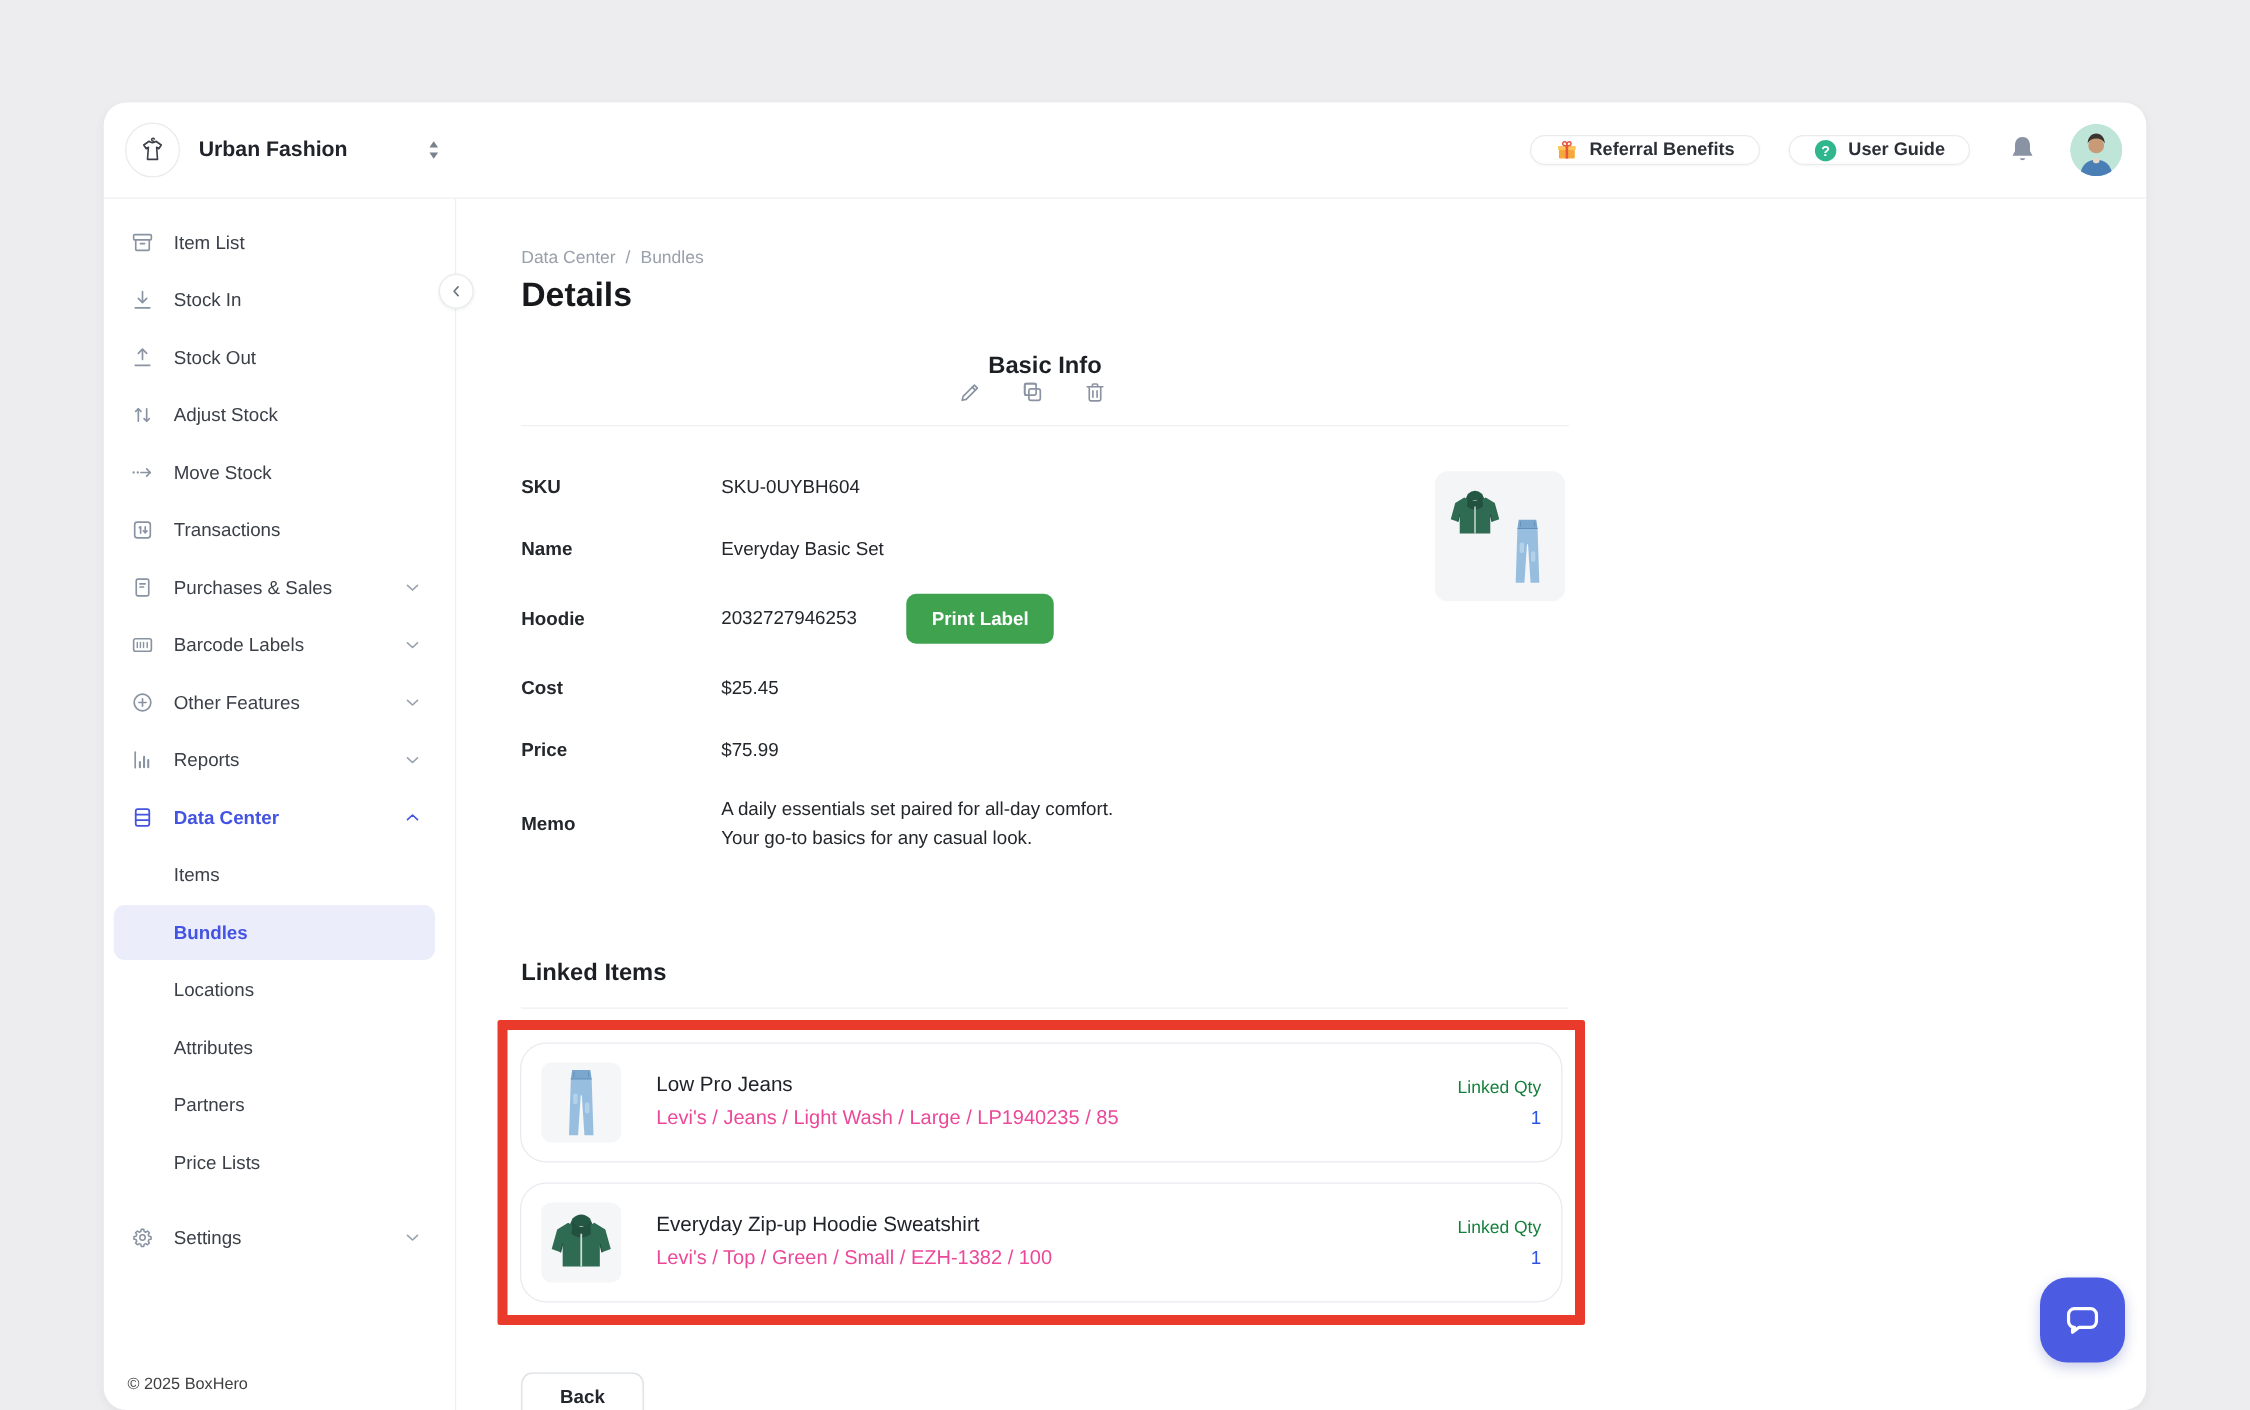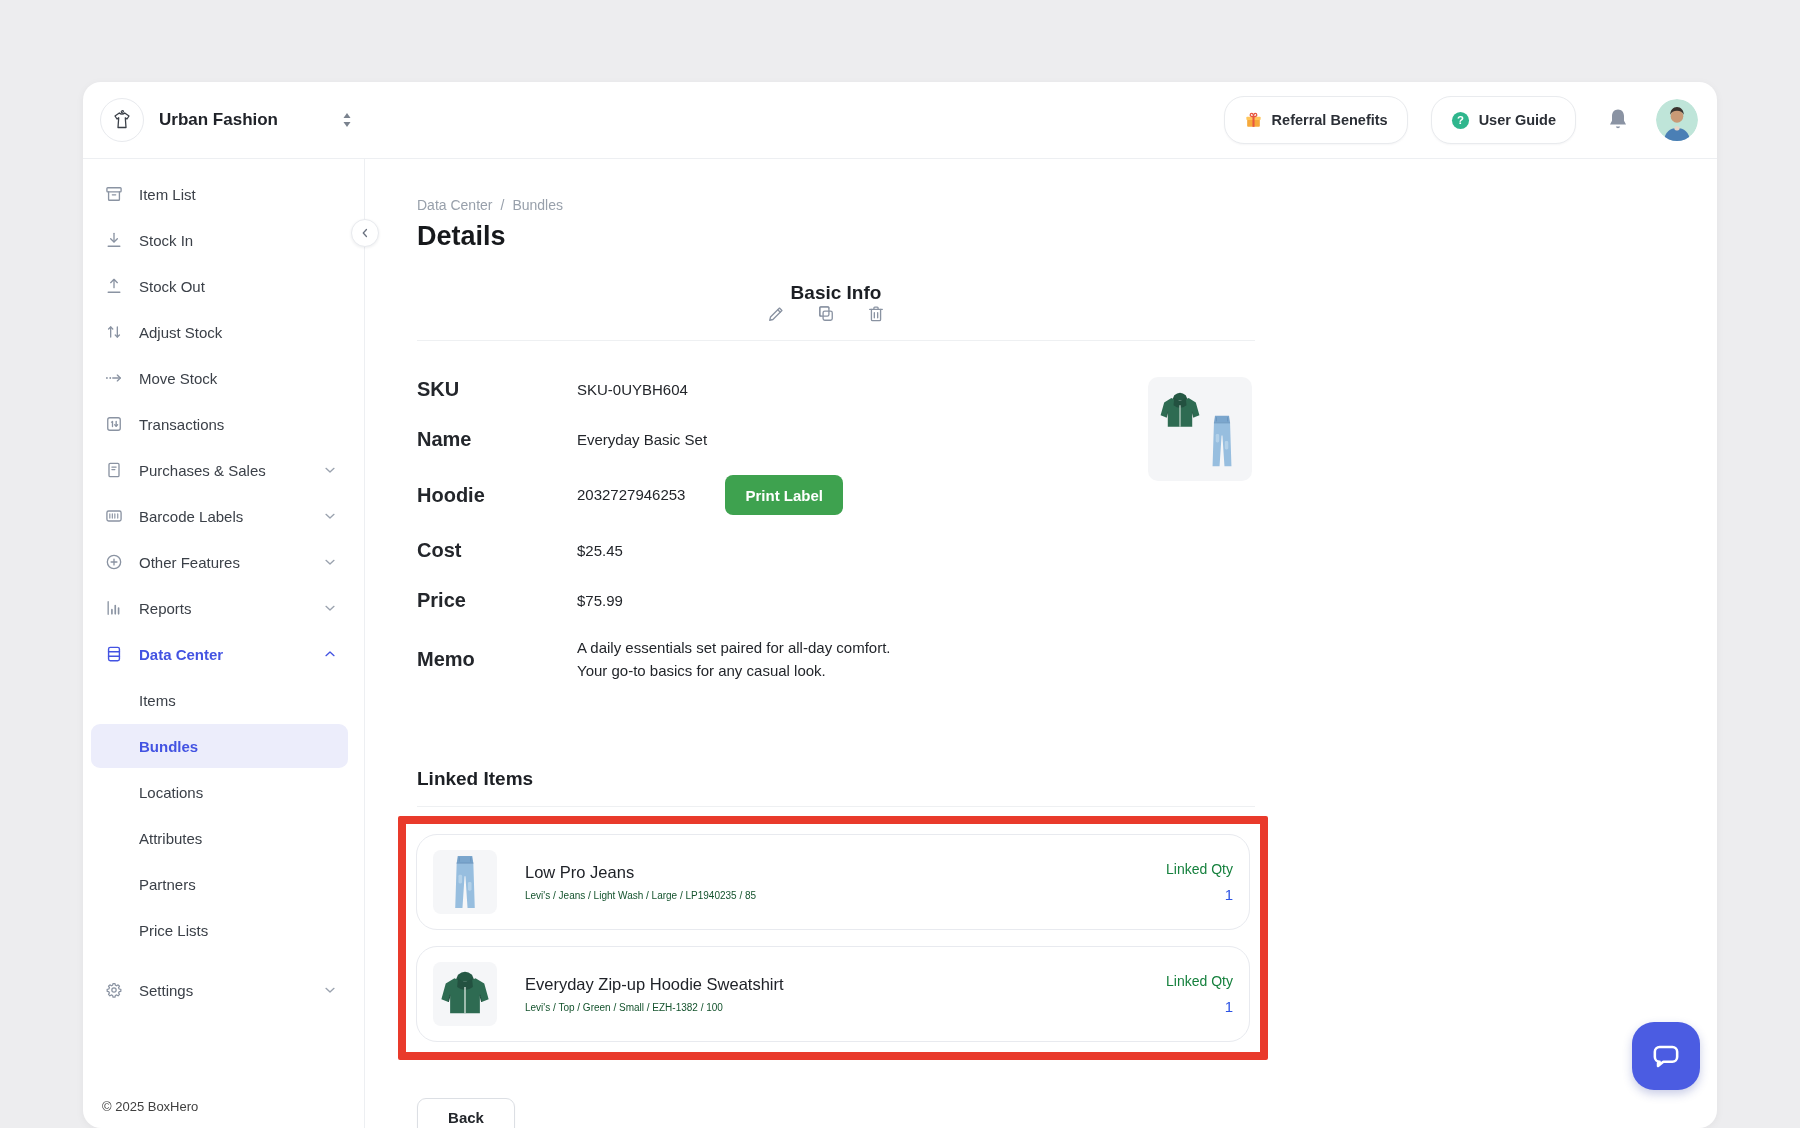--- a/index.html
+++ b/index.html
@@ -23,21 +23,21 @@
   }
   .workspace{display:flex;align-items:center;background:none;border:none;cursor:pointer;padding:0;}
   .logo-circle{
     width:42px;height:42px;border-radius:50%;border:1px solid #e8eaee;
     display:flex;align-items:center;justify-content:center;background:#fff;
   }
   .ws-name{font-size:17px;font-weight:700;color:#202329;margin-left:15px;}
   .sort-arrows{margin-left:62px;display:flex;align-items:center;color:#6b7280;}
   .header-right{display:flex;align-items:center;}
   .pill{
-    height:48px;border-radius:20px;border:1px solid #e9ebee;background:#fff;
+    height:24px;border-radius:20px;border:1px solid #e9ebee;background:#fff;
     display:flex;align-items:center;gap:9px;padding:0 19px;
     font-family:inherit;font-size:14.5px;font-weight:600;color:#2b2f36;
     box-shadow:0 1px 2px rgba(30,35,48,.04);cursor:pointer;
   }
   .pill + .pill{margin-left:23px;}
   .bell-btn{background:none;border:none;margin-left:30px;cursor:pointer;padding:0;display:flex;}
   .avatar{
     width:42px;height:42px;border-radius:50%;overflow:hidden;margin-left:26px;
     border:none;padding:0;background:none;cursor:pointer;display:flex;
   }
@@ -76,21 +76,21 @@
   .breadcrumb{display:flex;gap:8px;font-size:14px;color:#98a0ab;}
   .breadcrumb .crumb{cursor:pointer;}
   .page-title{font-size:27px;font-weight:700;color:#17191c;margin:8px 0 0;}
   .section-header{display:flex;align-items:center;justify-content:space-between;margin-top:30px;flex-direction:column;}
   .section-title{font-size:19px;font-weight:700;color:#1c1f24;margin:0;}
   .icon-actions{display:flex;gap:30px;margin-right:20px;}
   .icon-btn{background:none;border:none;padding:0;cursor:pointer;color:#8a93a2;display:flex;}
   .divider{height:1px;background:#eef0f2;margin-top:16px;}
   .fields{position:relative;margin-top:34px;}
   .field-row{display:flex;align-items:center;min-height:29px;margin-bottom:21px;}
-  .field-label{width:160px;flex-shrink:0;font-size:20px;font-weight:600;color:#23262b;}
+  .field-label{width:160px;flex-shrink:0;font-size:15px;font-weight:600;color:#23262b;}
   .field-value{font-size:15px;color:#23262b;white-space:pre-line;line-height:1.55;}
   .print-btn{
     height:40px;padding:0 20px;margin-left:40px;border:none;border-radius:8px;
     background:var(--success);color:#fff;font-family:inherit;font-size:15px;font-weight:600;cursor:pointer;
   }
   .thumb-card{
     position:absolute;top:2px;right:3px;width:104px;height:104px;
     background:#f4f5f7;border-radius:10px;overflow:hidden;
   }
   .thumb-card .t-hoodie{position:absolute;left:9px;top:11px;width:46px;height:46px;}
@@ -104,21 +104,21 @@
     background:#fff;border:1px solid #e8eaef;border-radius:21px;height:96px;
     display:flex;align-items:center;padding:0 16px;box-sizing:border-box;cursor:pointer;
   }
   .item-card + .item-card{margin-top:16px;}
   .item-thumb{
     width:64px;height:64px;border-radius:8px;background:#f5f6f8;flex-shrink:0;
     display:flex;align-items:center;justify-content:center;
   }
   .item-text{margin-left:28px;}
   .item-name{font-size:16.5px;color:#202329;}
-  .item-attrs{font-size:10px;color:#14532d;margin-top:8px;}
+  .item-attrs{font-size:16px;color:#ec4899;margin-top:8px;}
   .item-right{margin-left:auto;text-align:right;}
   .qty-label{font-size:14px;color:#15803d;}
   .qty-value{font-size:15px;font-weight:500;color:var(--qty-blue);margin-top:9px;cursor:pointer;}
   .back-btn{
     margin-top:38px;width:98px;height:40px;border-radius:9px;border:1px solid #dcdfe4;
     background:#fff;font-family:inherit;font-size:15px;font-weight:600;color:#23262b;cursor:pointer;
     box-shadow:0 1px 2px rgba(30,35,48,.04);
   }
   .chat-fab{
     position:absolute;left:1632px;top:1022px;width:68px;height:68px;border-radius:22px;

